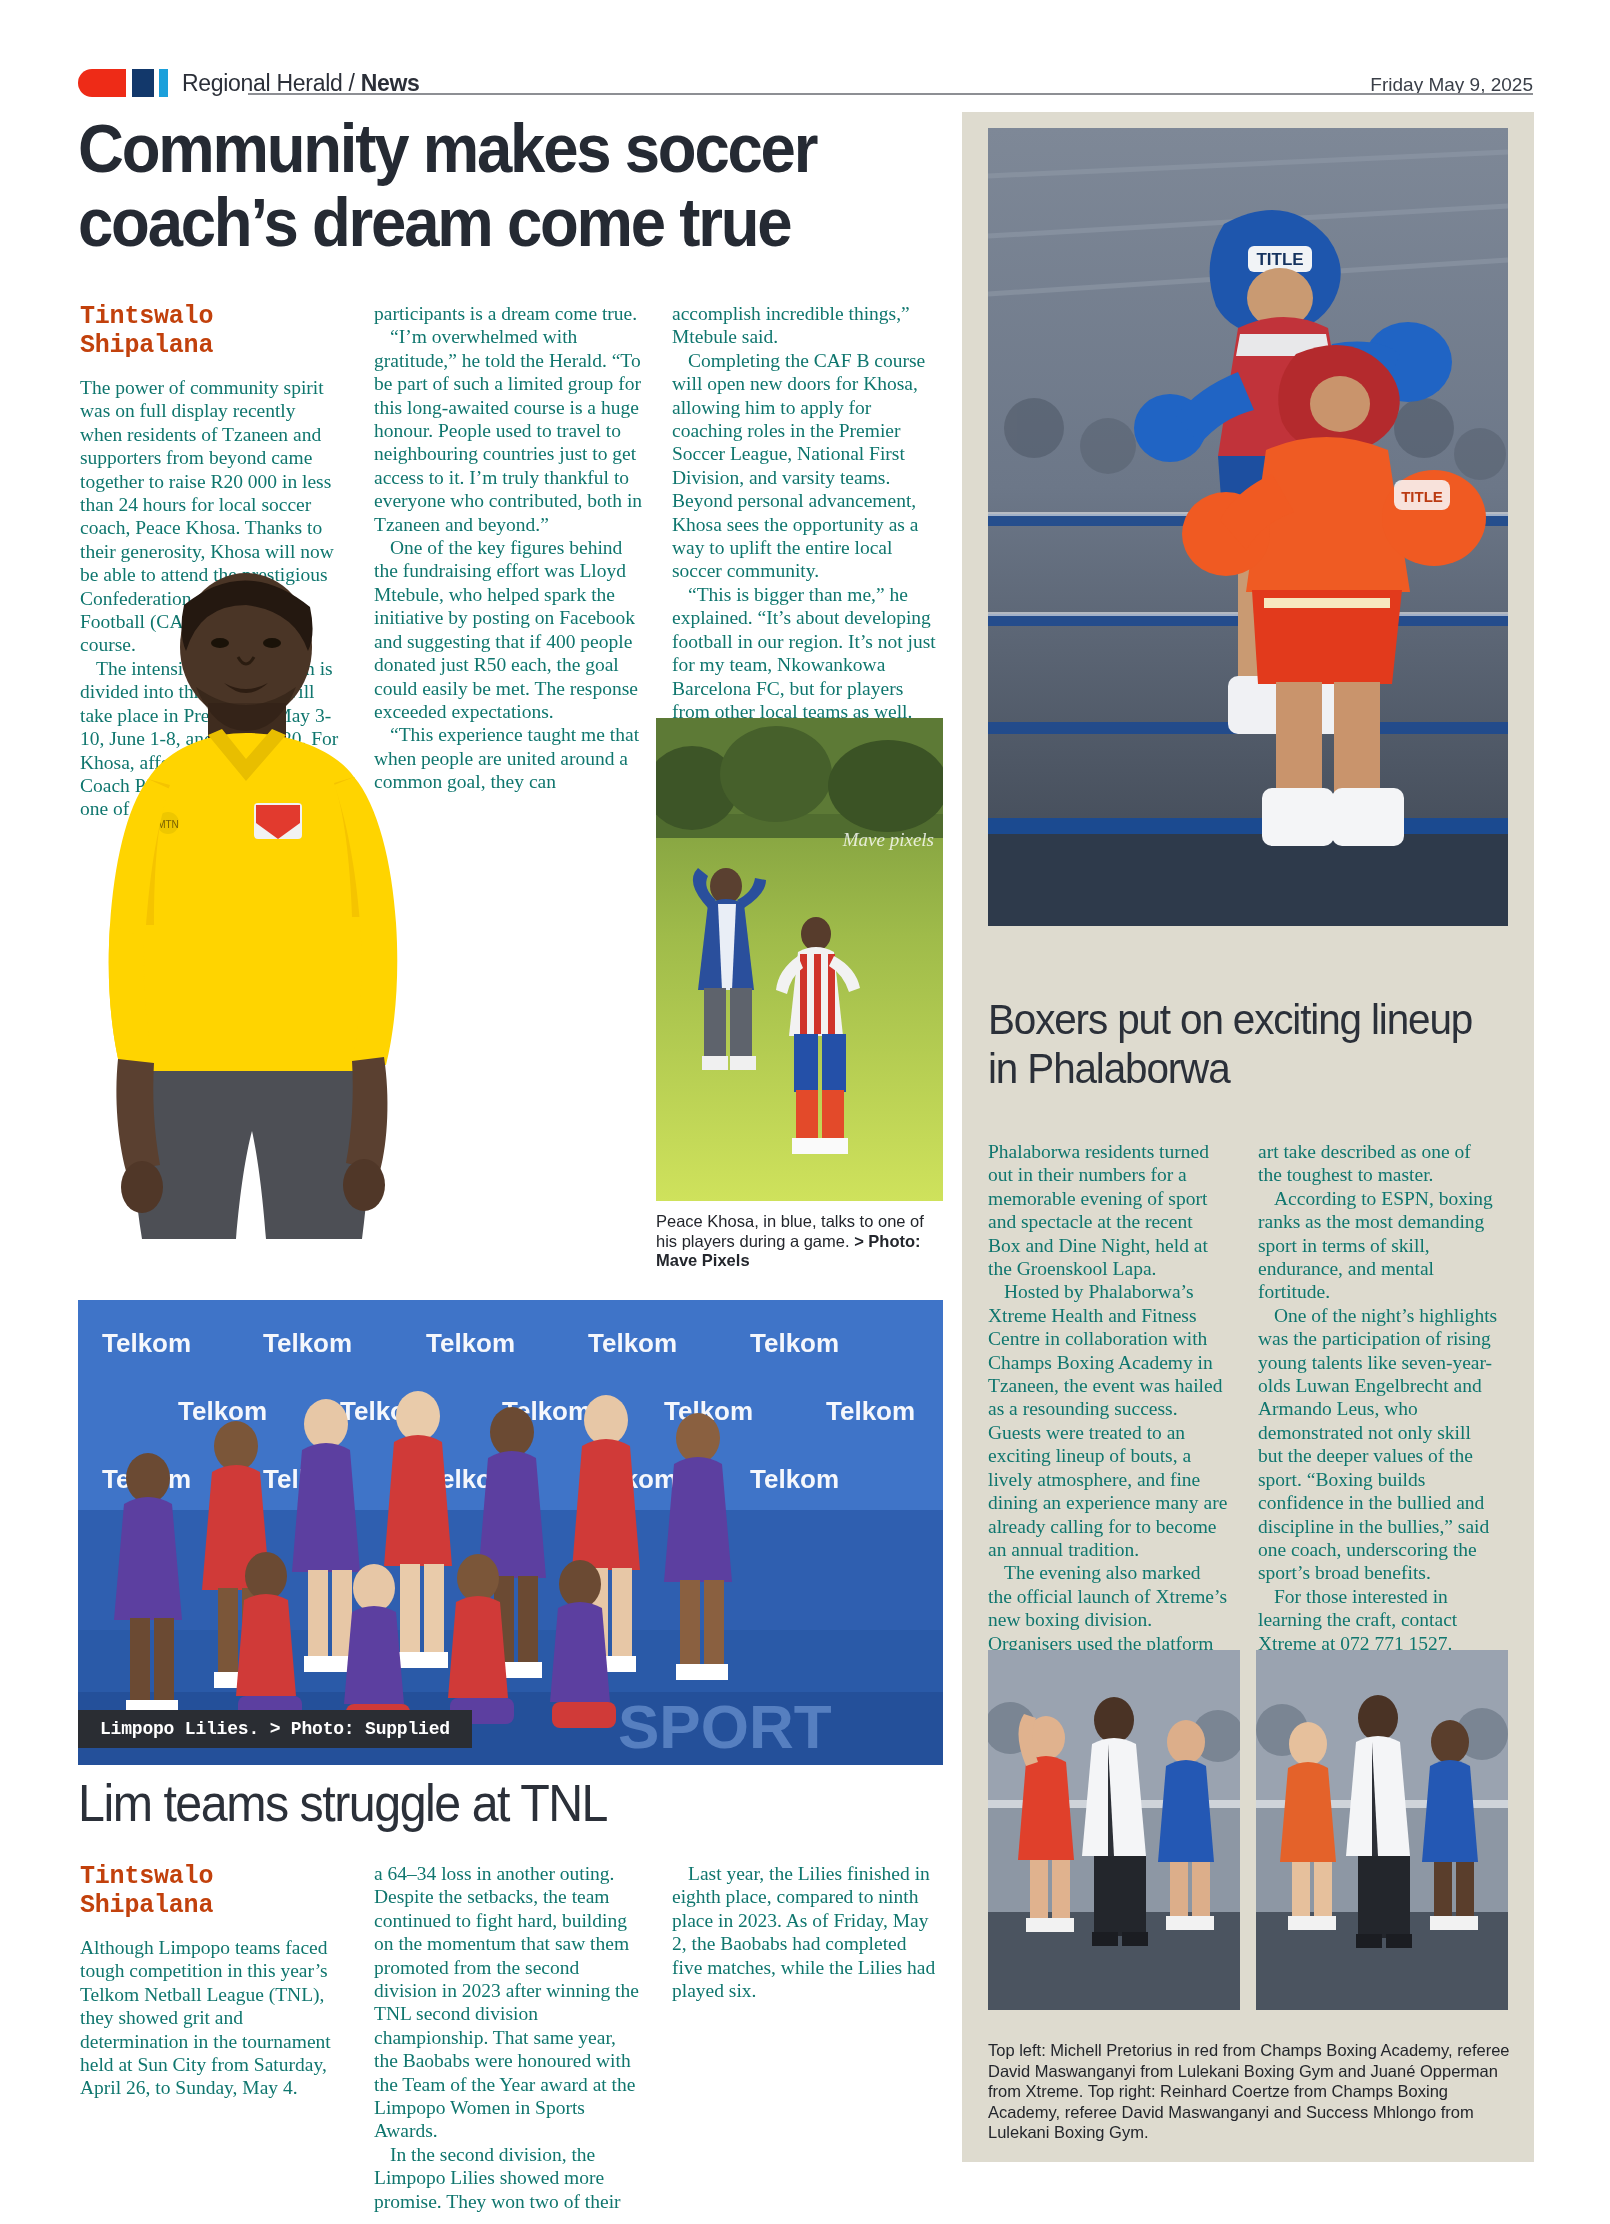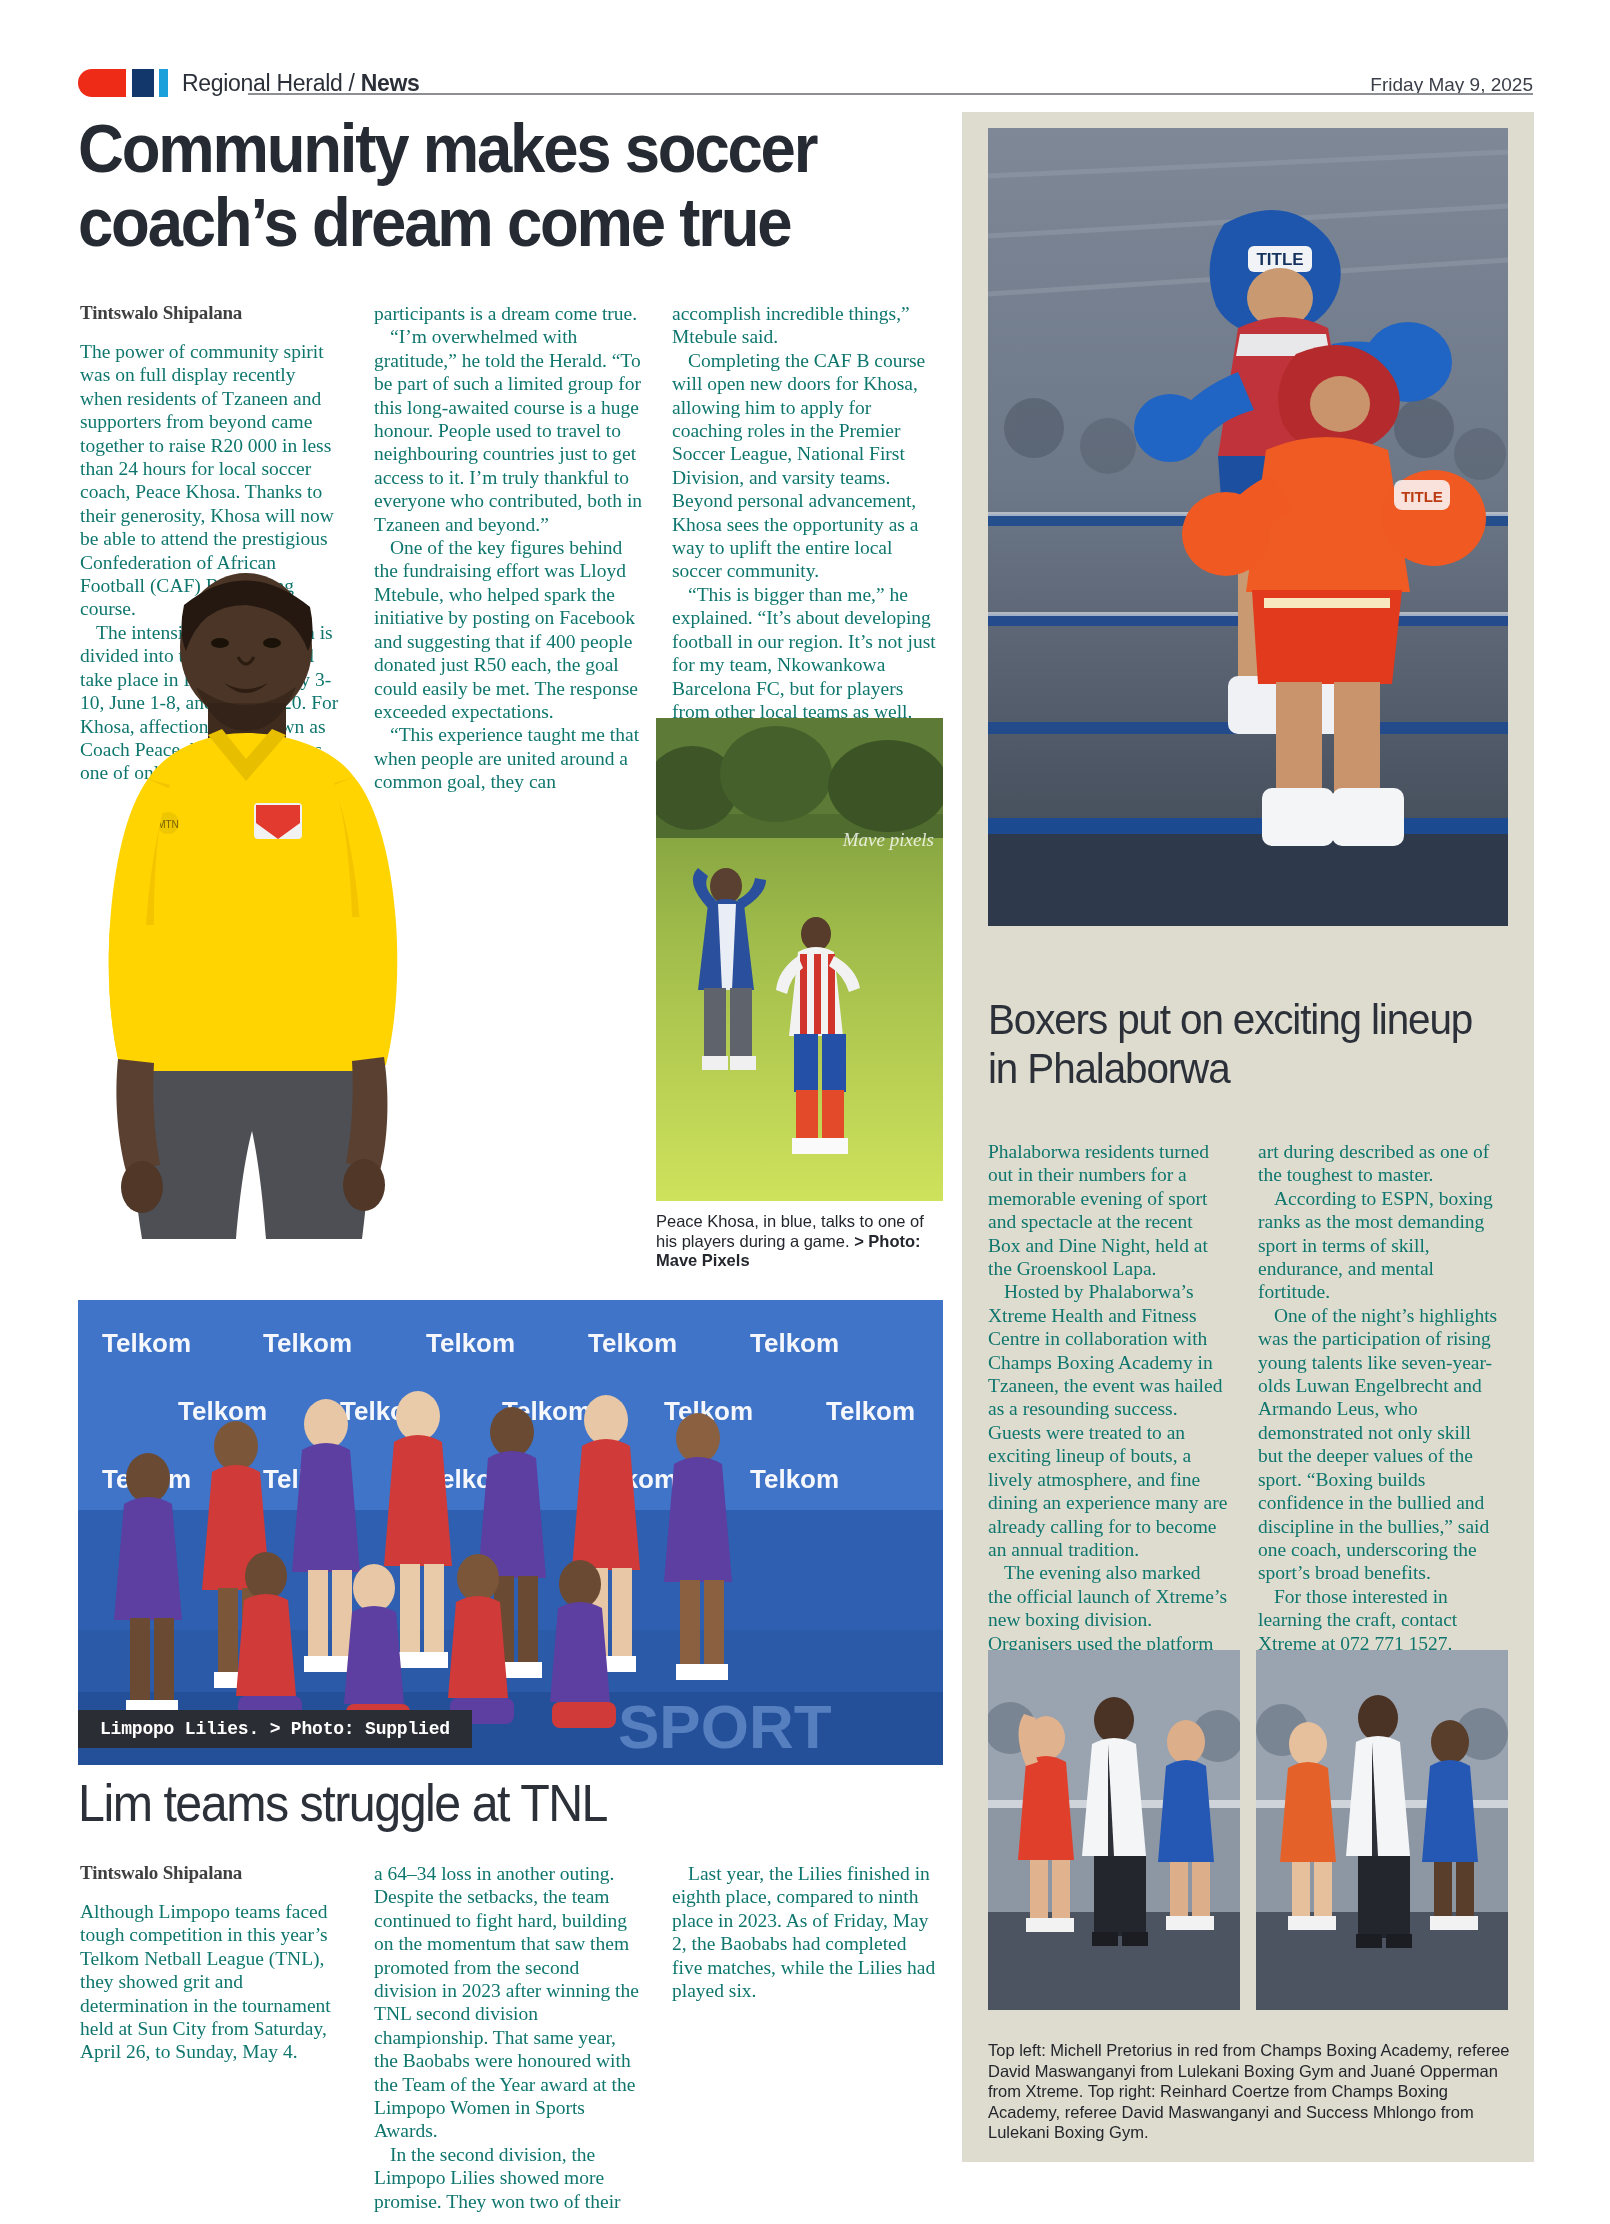--- a/index.html
+++ b/index.html
@@ -29,22 +29,22 @@
   .mast-date {
     margin-left:auto; font-family:"Liberation Sans", sans-serif;
     font-size: 19px; color:#3a3f48; padding-bottom:2px; white-space:nowrap;
   }
   .mast-rule {
     position:absolute; left: 248px; top: 93px; width: 1285px; height: 2px; background:#8d8f94;
   }
 
   
   .byline {
-    font-family:Liberation Serif, serif; font-weight:700;
-    font-size: 19px; color:#404040; letter-spacing:-.2px;
+    font-family:Liberation Mono, monospace; font-weight:700;
+    font-size: 25px; color:#c2410c; letter-spacing:-.2px;
   }
   .body-col {
     font-family:"Liberation Serif", serif;
     font-size: 19.5px; line-height: 23.4px; color:#0f766e; text-align:left;
   }
   .body-col p { text-indent: 16px; }
   .body-col p.first { text-indent: 0; }
 
   
   .hero-head {
@@ -500,21 +500,21 @@
 
   <div class="a2c1">
     <div class="body-col">
       <p class="first">Phalaborwa residents turned out in their numbers for a memorable evening of sport and spectacle at the recent Box and Dine Night, held at the Groenskool Lapa.</p>
       <p>Hosted by Phalaborwa’s Xtreme Health and Fitness Centre in collaboration with Champs Boxing Academy in Tzaneen, the event was hailed as a resounding success. Guests were treated to an exciting lineup of bouts, a lively atmosphere, and fine dining an experience many are already calling for to become an annual tradition.</p>
       <p>The evening also marked the official launch of Xtreme’s new boxing division. Organisers used the platform to showcase boxing as more than just a combative sport, but a disciplined martial</p>
     </div>
   </div>
   <div class="a2c2">
     <div class="body-col">
-      <p class="first">art during described as one of the toughest to master.</p>
+      <p class="first">art take described as one of the toughest to master.</p>
       <p>According to ESPN, boxing ranks as the most demanding sport in terms of skill, endurance, and mental fortitude.</p>
       <p>One of the night’s highlights was the participation of rising young talents like seven-year-olds Luwan Engelbrecht and Armando Leus, who demonstrated not only skill but the deeper values of the sport. “Boxing builds confidence in the bullied and discipline in the bullies,” said one coach, underscoring the sport’s broad benefits.</p>
       <p>For those interested in learning the craft, contact Xtreme at 072 771 1527. Champs Boxing Academy can be contacted at 083 554 5679.</p>
     </div>
   </div>
 
   <div class="boxphoto-l">
     <svg viewBox="0 0 252 360" preserveAspectRatio="none" style="width:100%;height:100%;display:block">
       <rect width="252" height="360" fill="#8d97a4"></rect>
       <rect y="0" width="252" height="150" fill="#9aa3b0"></rect>

